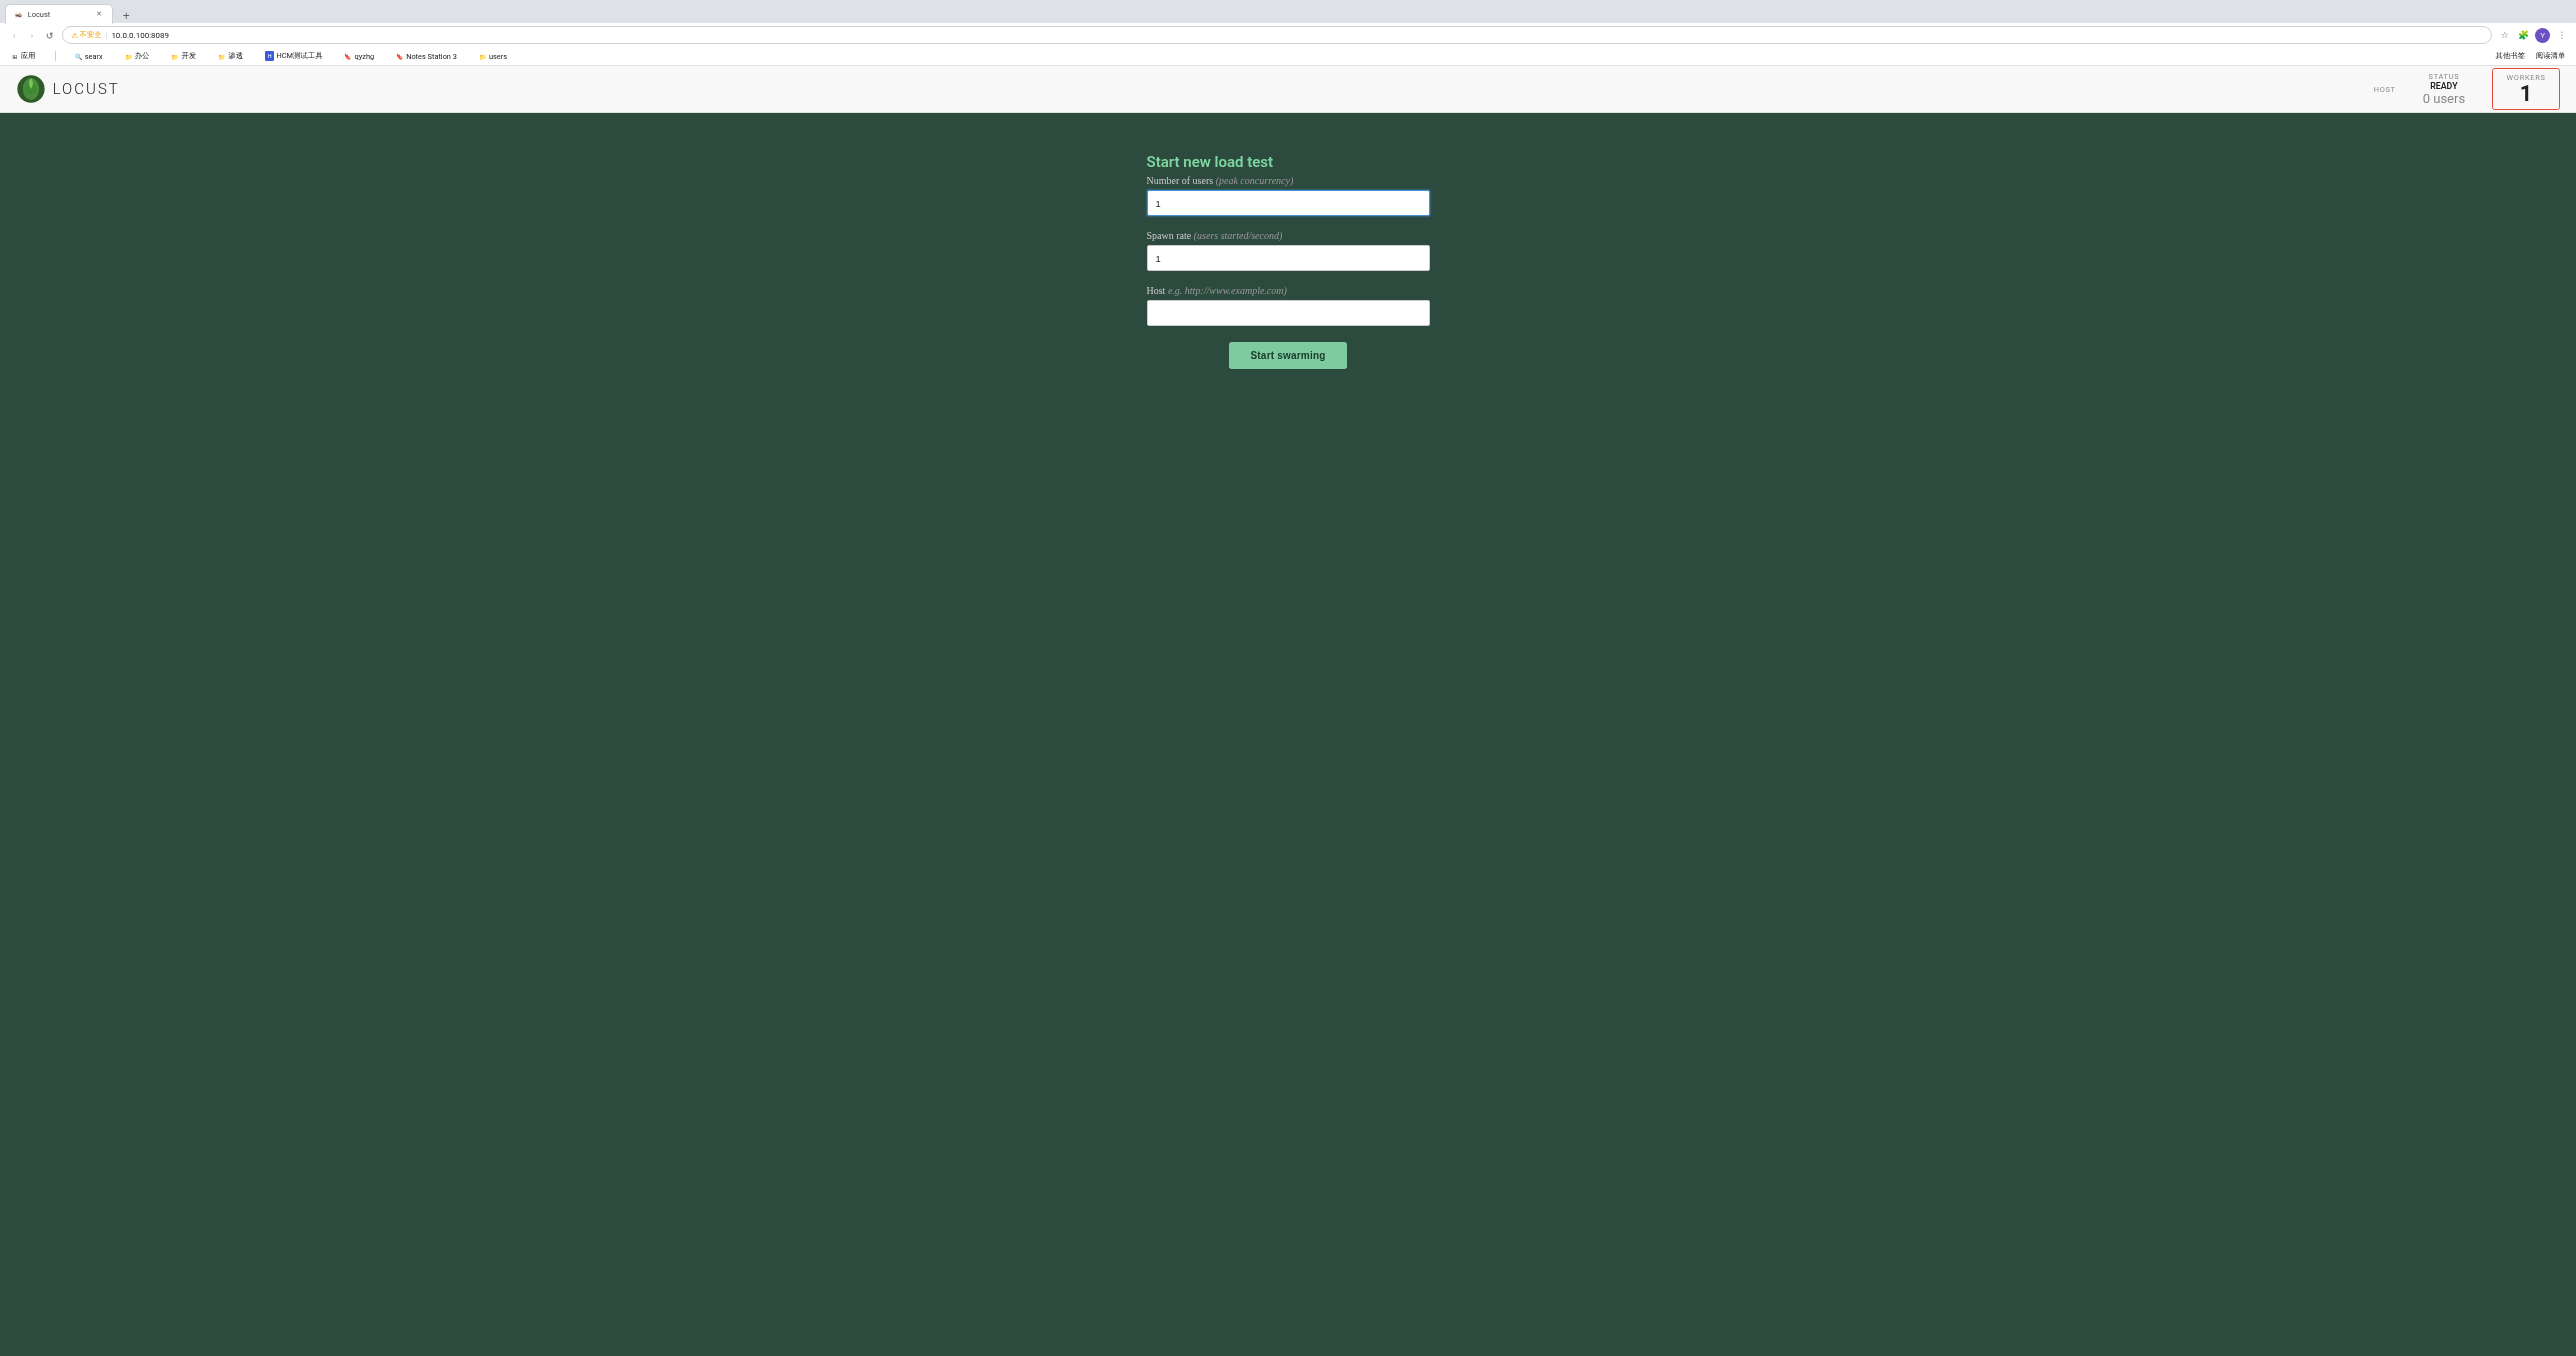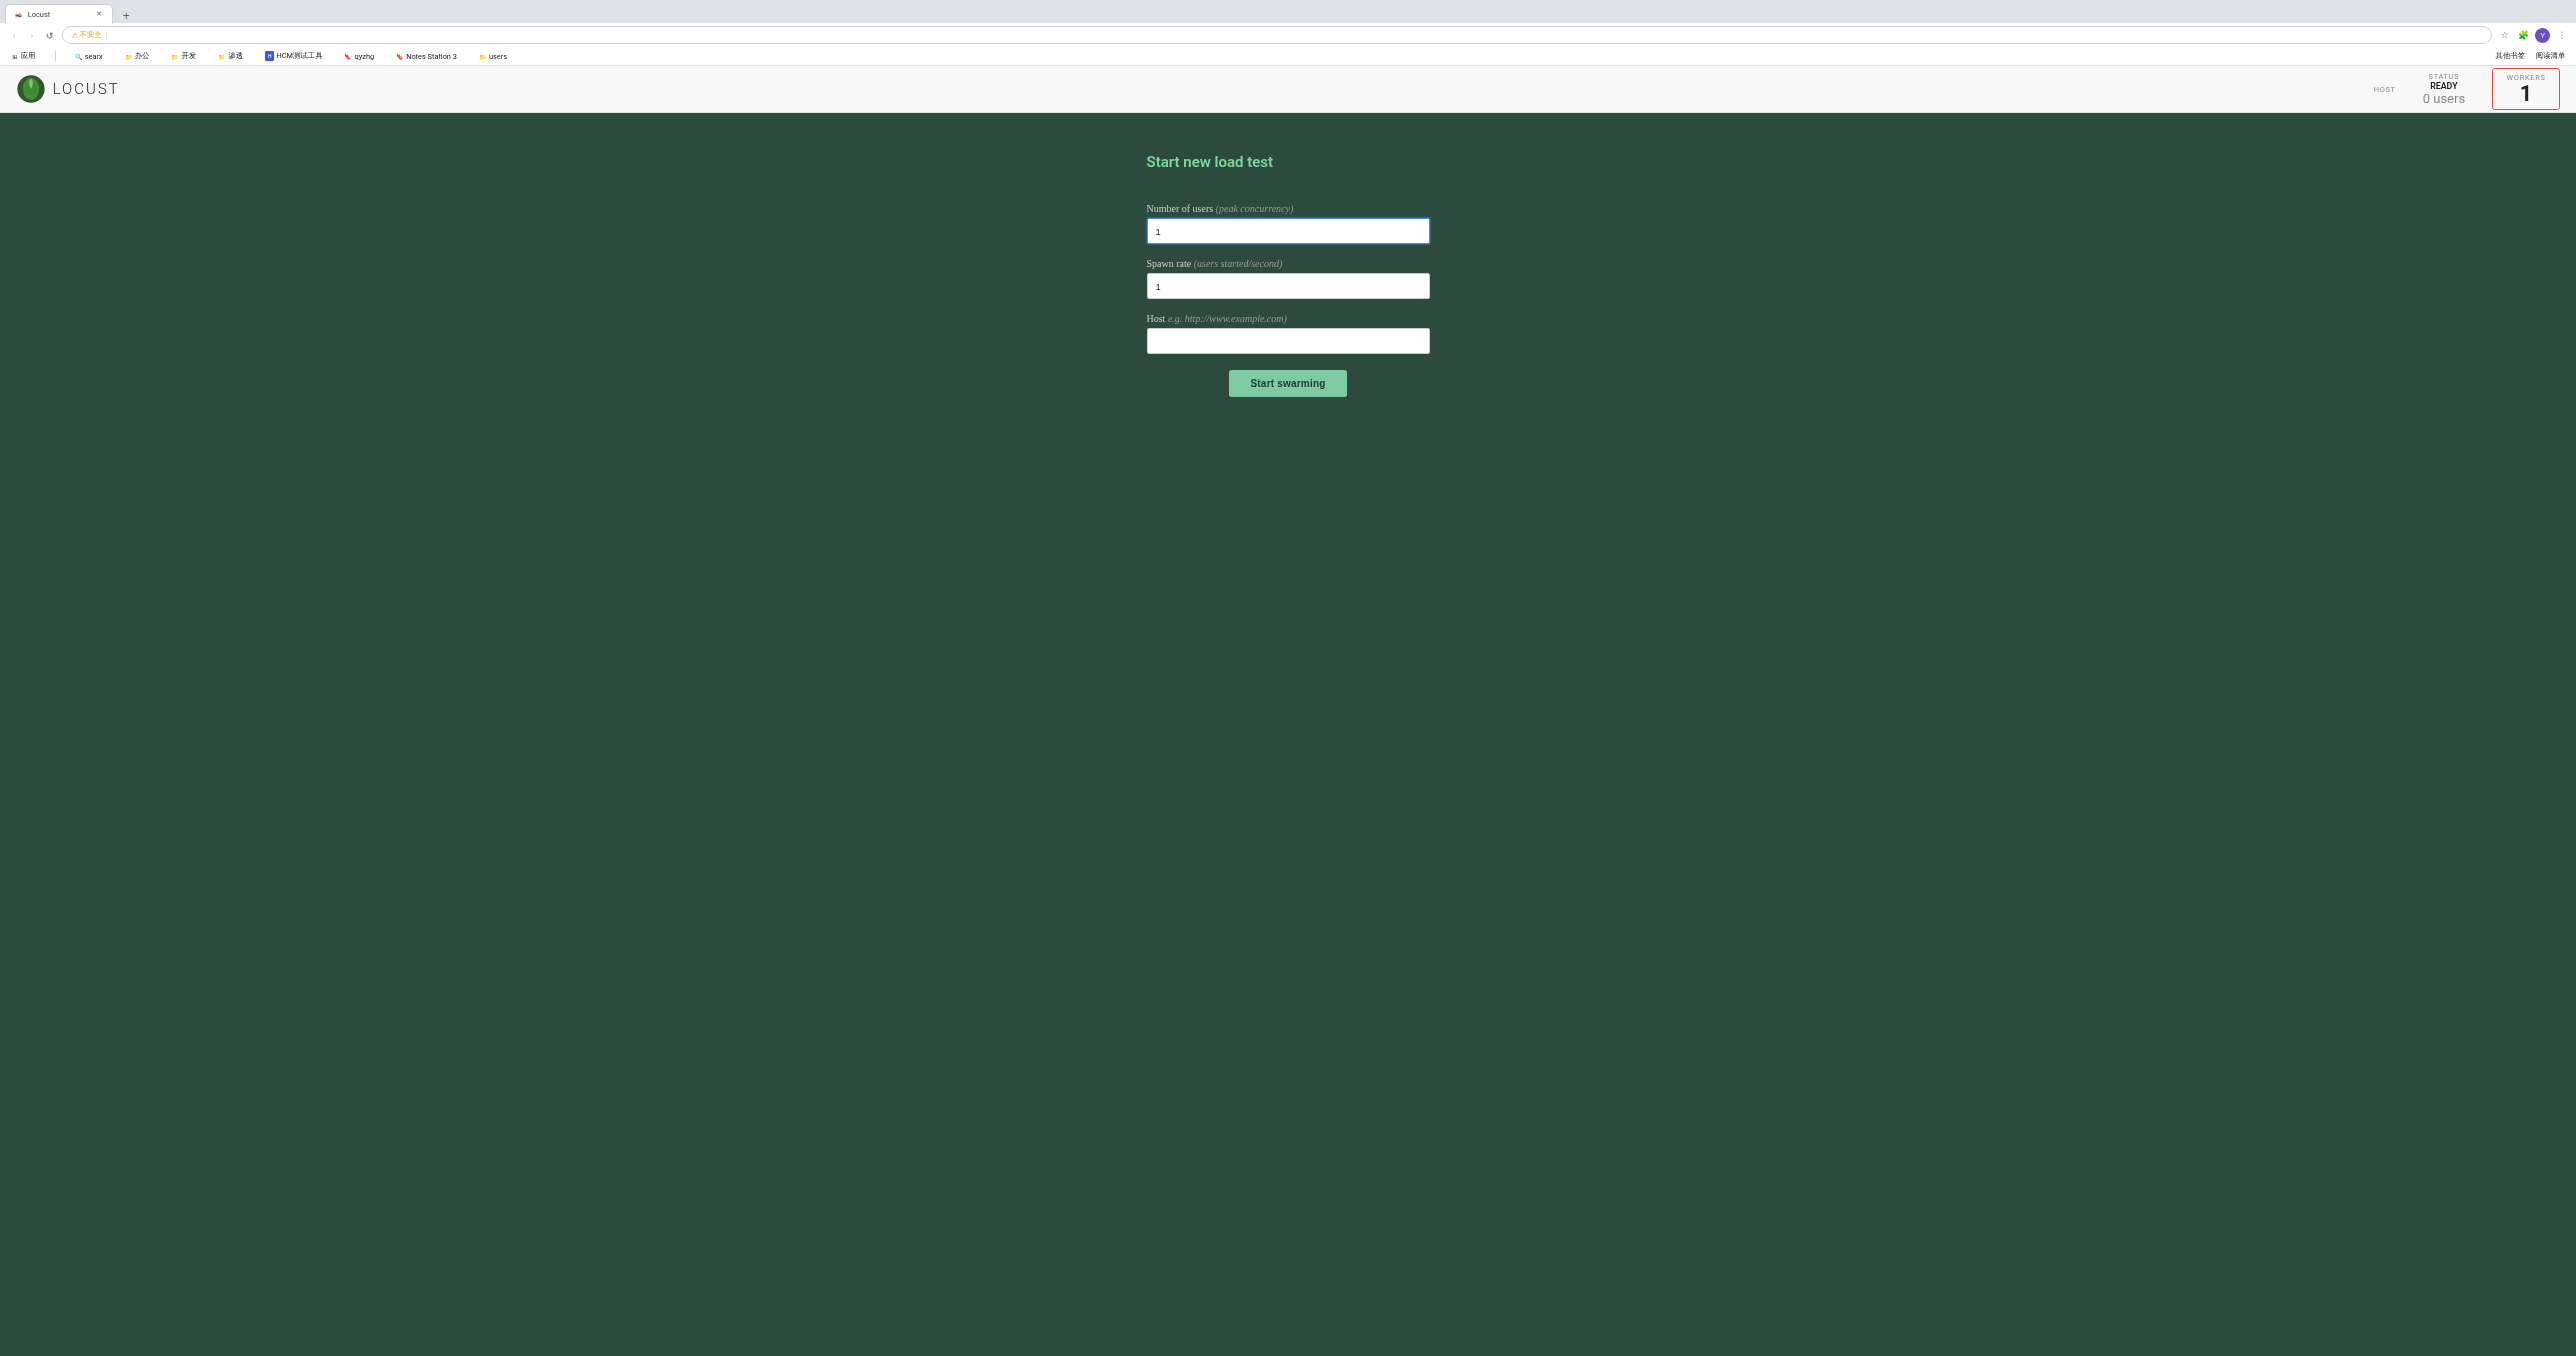--- a/index.html
+++ b/index.html
@@ -225,21 +225,21 @@
     }
 
     .form-container {
       width: 283px;
     }
 
     .form-title {
       font-size: 15px;
       font-weight: 600;
       color: #7ed6a0;
-      margin-bottom: 32px;
+      margin-bottom: 4px;
     }
 
     .form-group {
       margin-bottom: 13.5px;
     }
 
     .form-label {
       display: block;
       font-size: 10px;
       color: #ccc;
@@ -358,20 +358,21 @@
   <div class="nav-buttons">
     <button class="nav-btn disabled">‹</button>
     <button class="nav-btn disabled">›</button>
     <button class="nav-btn">↺</button>
   </div>
   <div class="address-bar-container">
     <span class="security-warning">
       ⚠ <span>不安全</span>
     </span>
     <span style="color:#d0d0d0;font-size:7.4px;">|</span>
+    <span class="address-text">10.0.0.100:8089</span>
   </div>
   <div class="browser-actions">
     <button class="browser-action-btn">☆</button>
     <button class="browser-action-btn">🧩</button>
     <button class="browser-action-btn" style="background:#6c4fc2;color:#fff;border-radius:50%;width:15px;height:15px;font-size:7.4px;">Y</button>
     <button class="browser-action-btn">⋮</button>
   </div>
 </div>
 
 <div class="bookmarks-bar">

